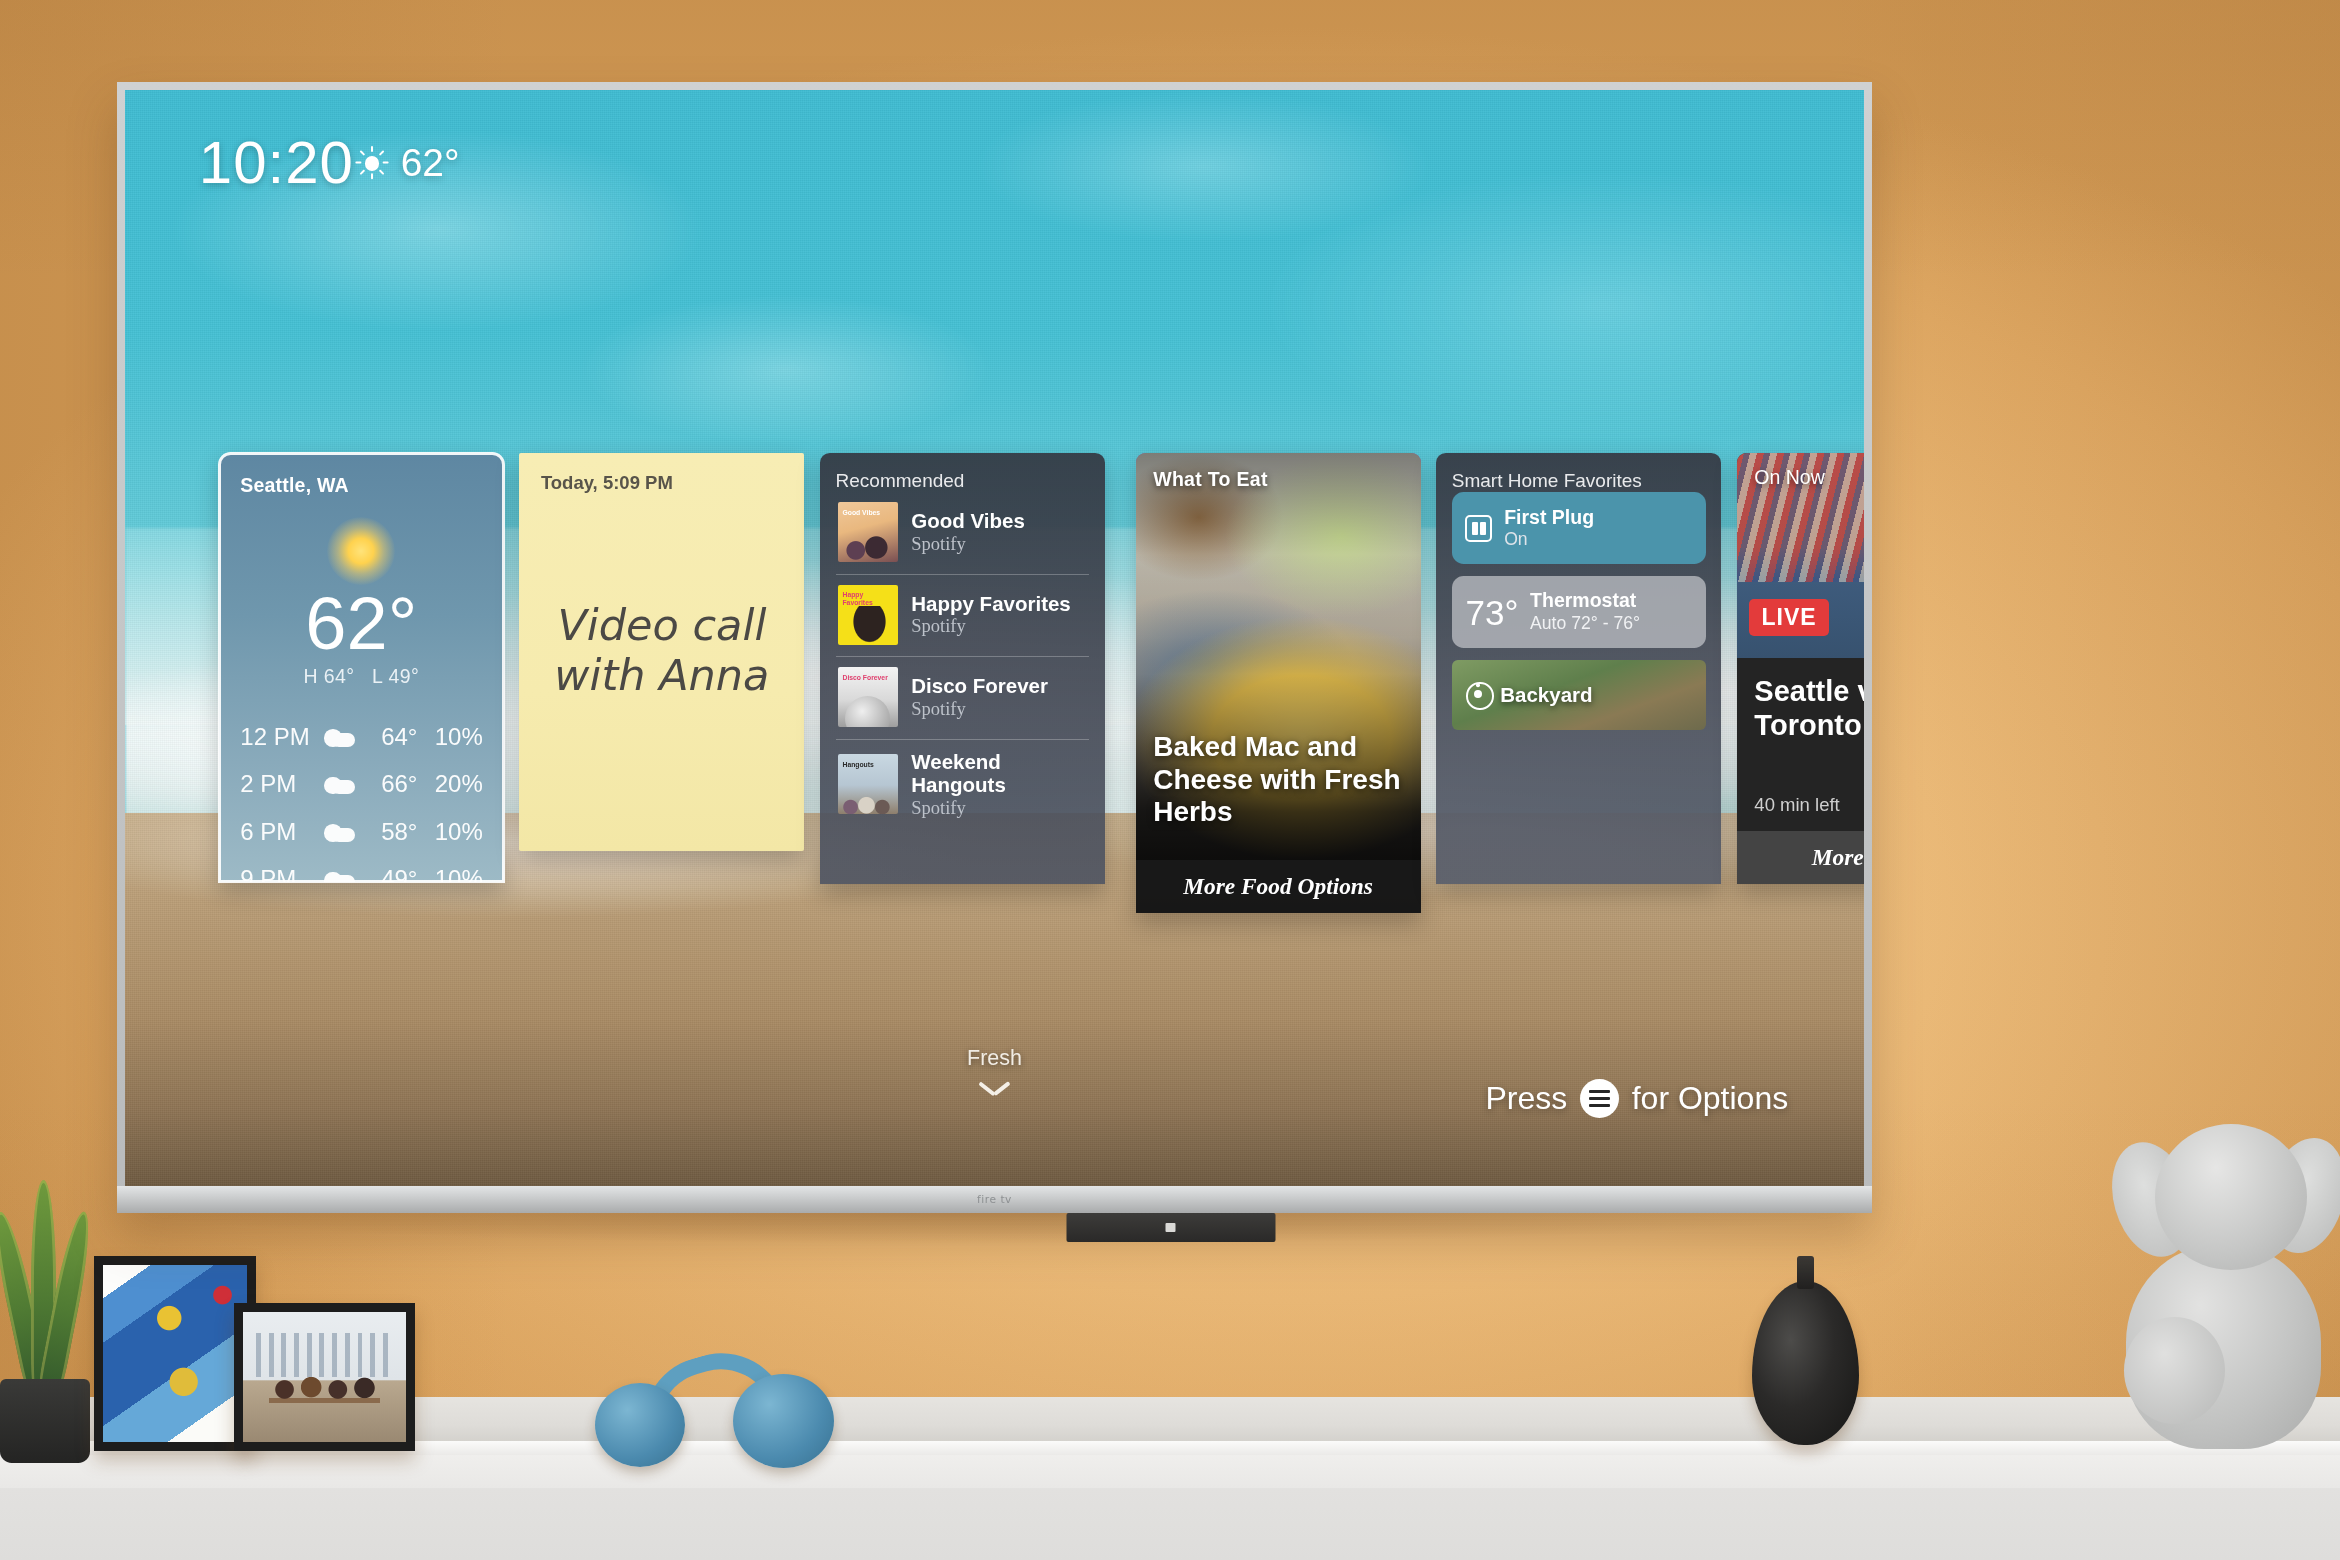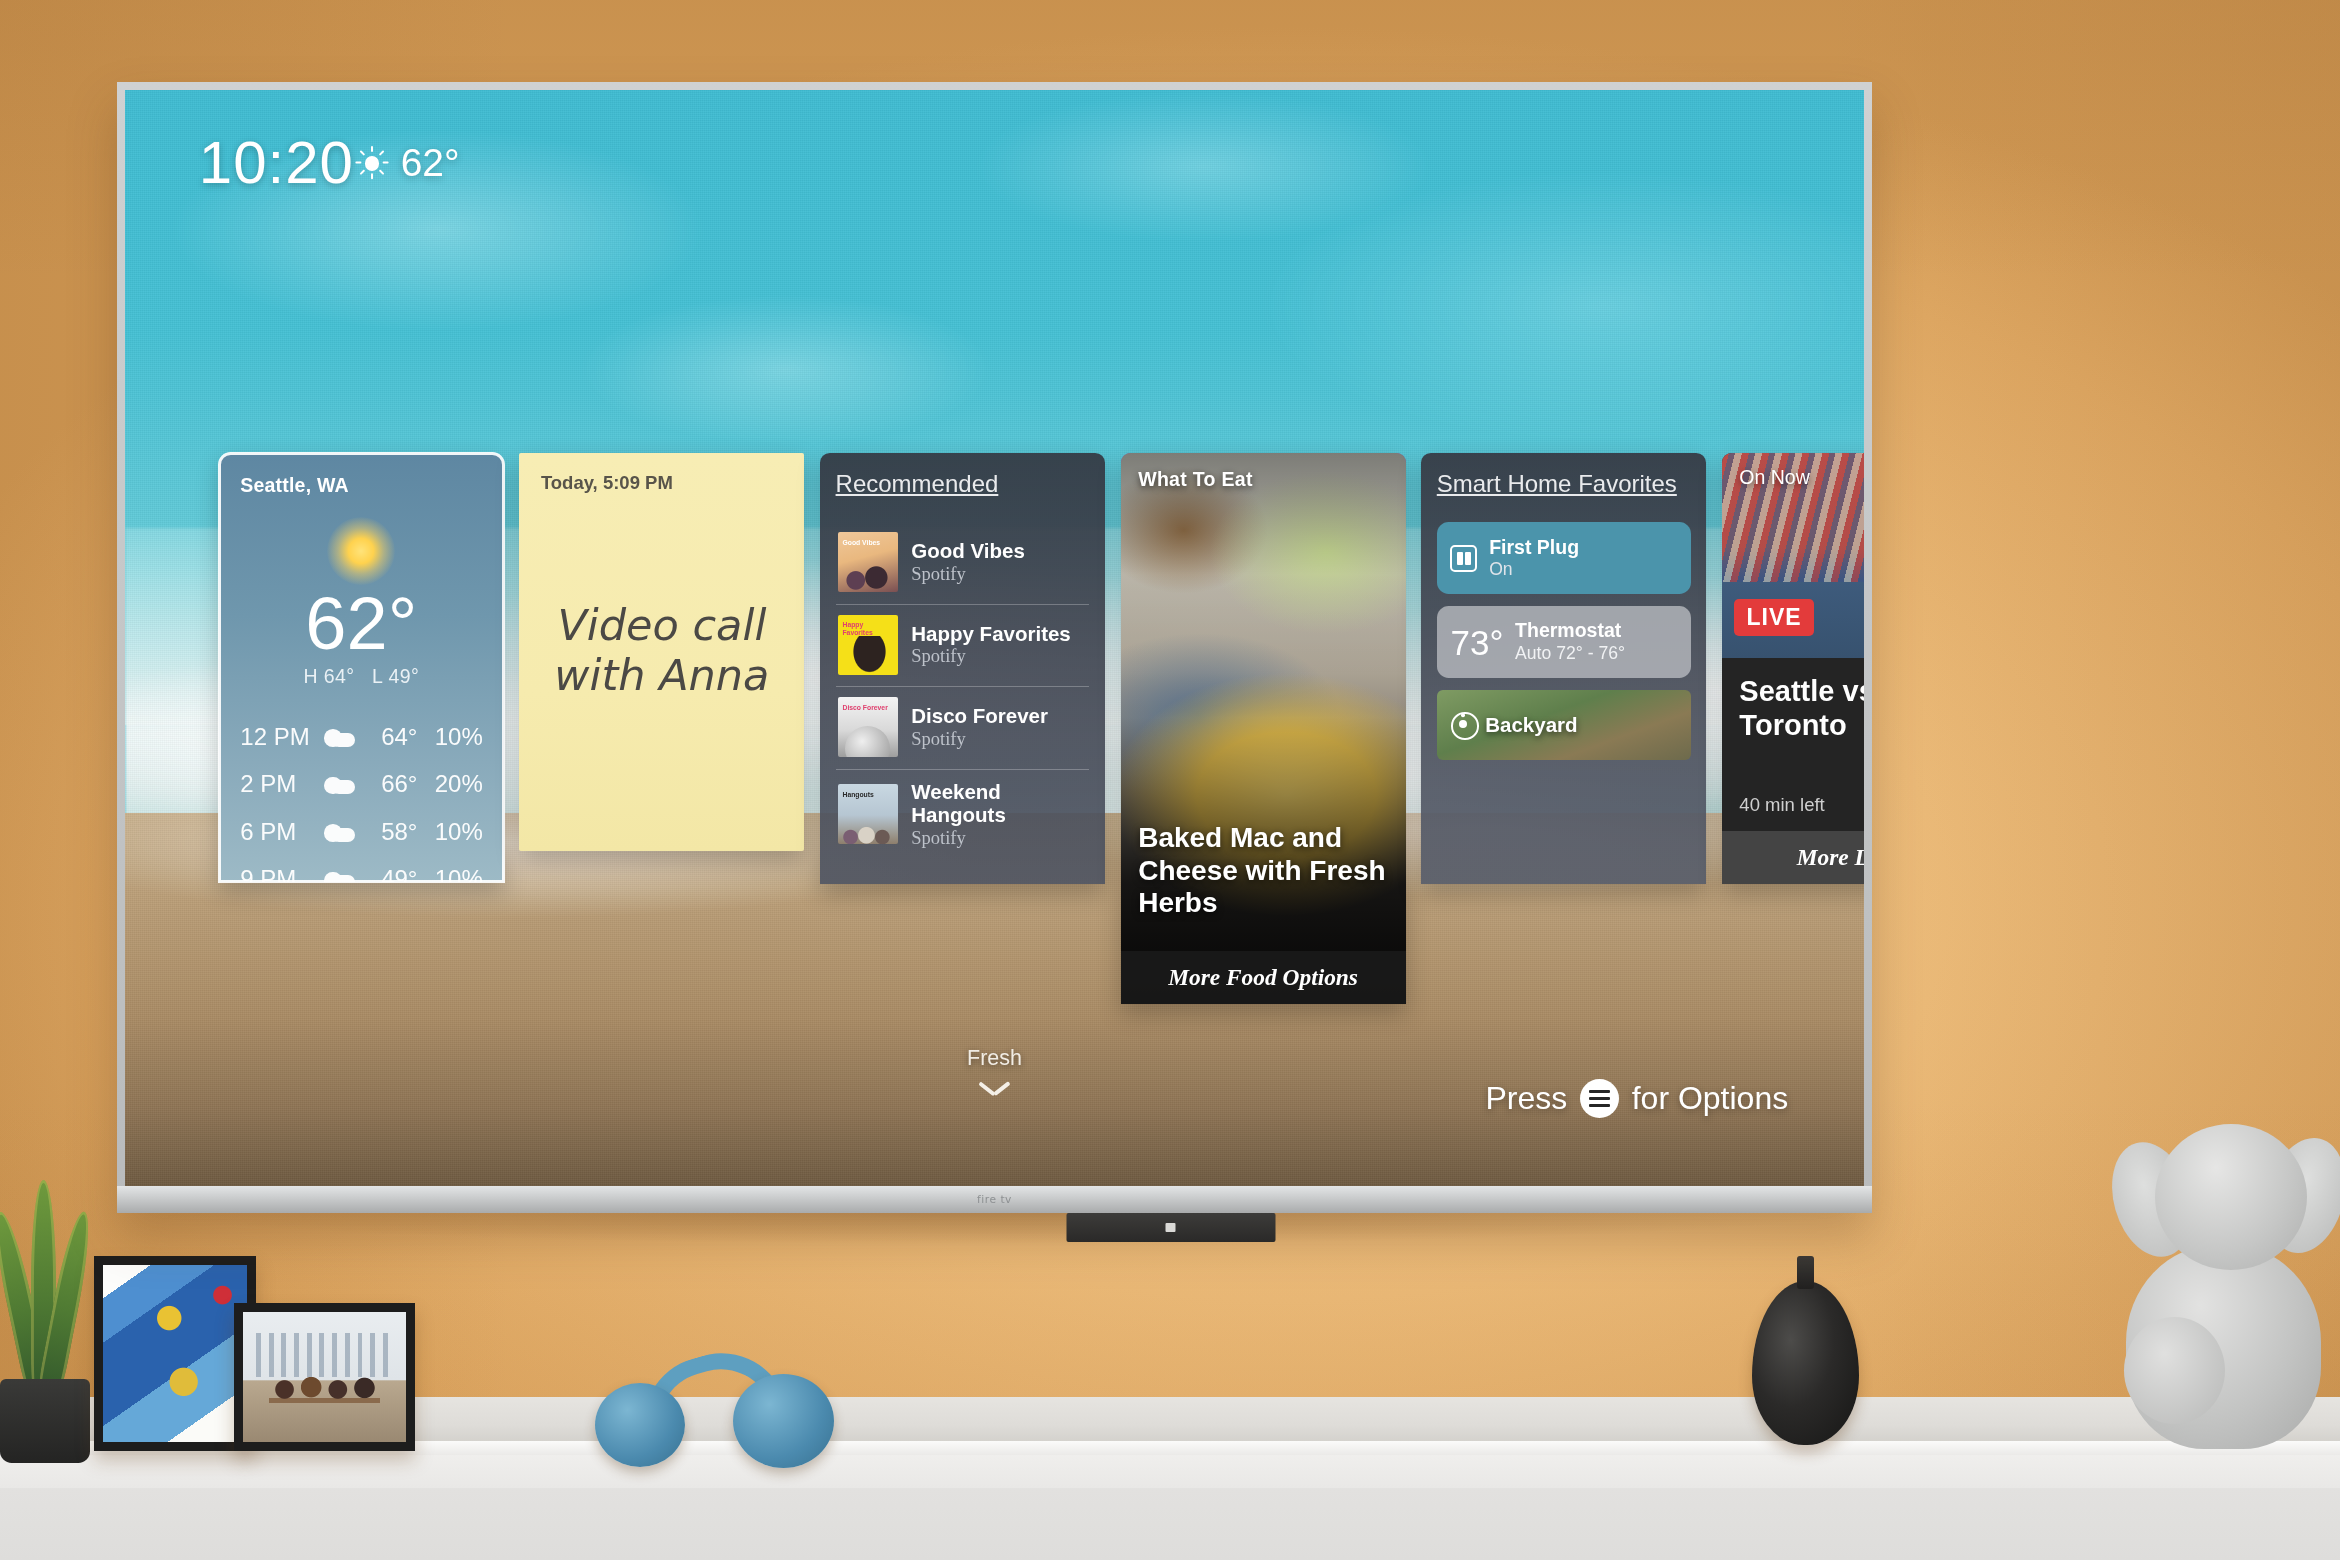--- a/index.html
+++ b/index.html
@@ -186,21 +186,21 @@
     font-family: "DejaVu Sans", sans-serif; font-style: italic; font-weight: 400;
     padding-bottom: 25px;
   }
 
   
   .card-rec {
     height: 431px;
     background: linear-gradient(to bottom, rgba(52,56,66,.93), rgba(78,84,98,.90));
     padding: 17.6px 15.6px 0 15.6px;
   }
-  .card-title { font-size: 24px; color: #e9eaec; font-weight: 400; margin-bottom: 24px; text-decoration: underline; }
+  .card-title { font-size: 19px; color: #e9eaec; font-weight: 400; margin-bottom: 0; }
   .rec-row {
     display: flex; align-items: center; gap: 13.7px;
     padding: 9.8px 2px 11.7px 2px; border-bottom: 1px solid rgba(255,255,255,.26);
   }
   .rec-row:last-child { border-bottom: none; }
   .thumb { width: 60px; height: 60px; flex: none; border-radius: 2px; overflow: hidden; position: relative; }
   .th-good { background: linear-gradient(165deg, #f0c89a 0%, #e9b87f 42%, #7a4f52 100%); }
   .th-good::after {
     content:""; position:absolute; left:5.9px; bottom:0; width:49px; height:29px;
     background: radial-gradient(circle at 26% 60%, #5d3f52 0 8.8px, rgba(0,0,0,0) 9.8px),
@@ -227,21 +227,21 @@
     position: absolute; left: 4.9px; top: 6.8px; right: 3.9px;
     font-size: 6.8px; font-weight: 700; color: #2a2a2a; line-height: 1.05;
   }
   .th-label.on-dark { color: #ffffff; }
   .th-label.pink { color: #e0406e; }
   .rec-meta { min-width: 0; }
   .rec-name { font-size: 20.5px; color: #ffffff; font-weight: 600; line-height: 1.15; }
   .rec-src { font-size: 18.5px; color: #bdc2ca; line-height: 1.2; font-family: Liberation Serif, serif; }
 
   
-  .card-food { height: 551px; background: #701a75; }
+  .card-food { height: 460px; background: #701a75; margin-left: 15px; }
   .food-photo {
     position: absolute; inset: 0;
     background:
       radial-gradient(ellipse 166px 117px at 72% 18%, rgba(206,226,150,.95), rgba(0,0,0,0) 70%),
       radial-gradient(ellipse 117px 88px at 22% 14%, rgba(150,112,70,.95), rgba(0,0,0,0) 72%),
       radial-gradient(ellipse 224px 156px at 58% 62%, #f4d46a 0%, #e8c14f 40%, rgba(0,0,0,0) 78%),
       radial-gradient(ellipse 195px 117px at 28% 48%, #5f7b99 0%, rgba(80,104,128,0) 72%),
       linear-gradient(to bottom, #cfcfc6 0%, #b9b0a0 40%, #4f4b46 78%, #2c2b29 100%);
   }
   .food-shade {

